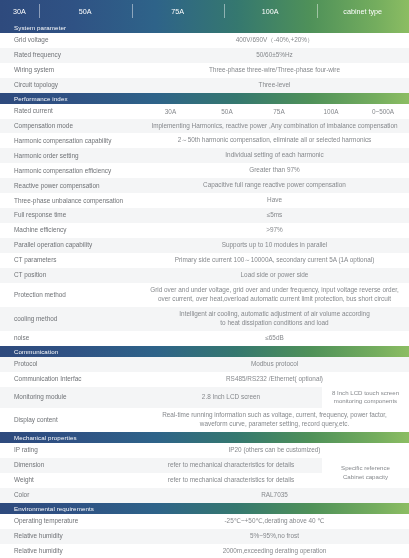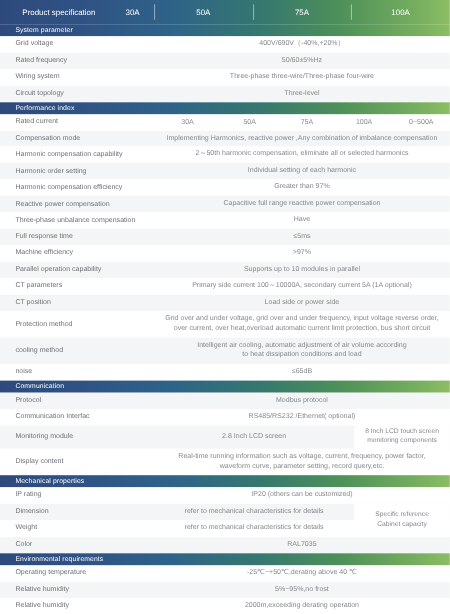--- a/index.html
+++ b/index.html
@@ -129,25 +129,25 @@
   .tall{min-height:21px;}
   .two{min-height:19px;}
   .nowrapline{white-space:pre-line;}
 </style>
 </head>
 <body>
 
 <div class="sheet">
 
   <div class="hdr gradbar">
-    <div class="h-spec">Product specification</div>
     <div class="h-col first">30A</div>
     <div class="h-col div">50A</div>
     <div class="h-col div">75A</div>
     <div class="h-col div">100A</div>
+    <div class="h-col div">cabinet type</div>
   </div>
 
   <div class="secbar gradbar">System parameter</div>
   <div class="row odd">
     <div class="lbl">Grid voltage</div>
     <div class="val">400V/690V（-40%,+20%）</div>
   </div>
   <div class="row even">
     <div class="lbl">Rated frequency</div>
     <div class="val">50/60±5%Hz</div>

